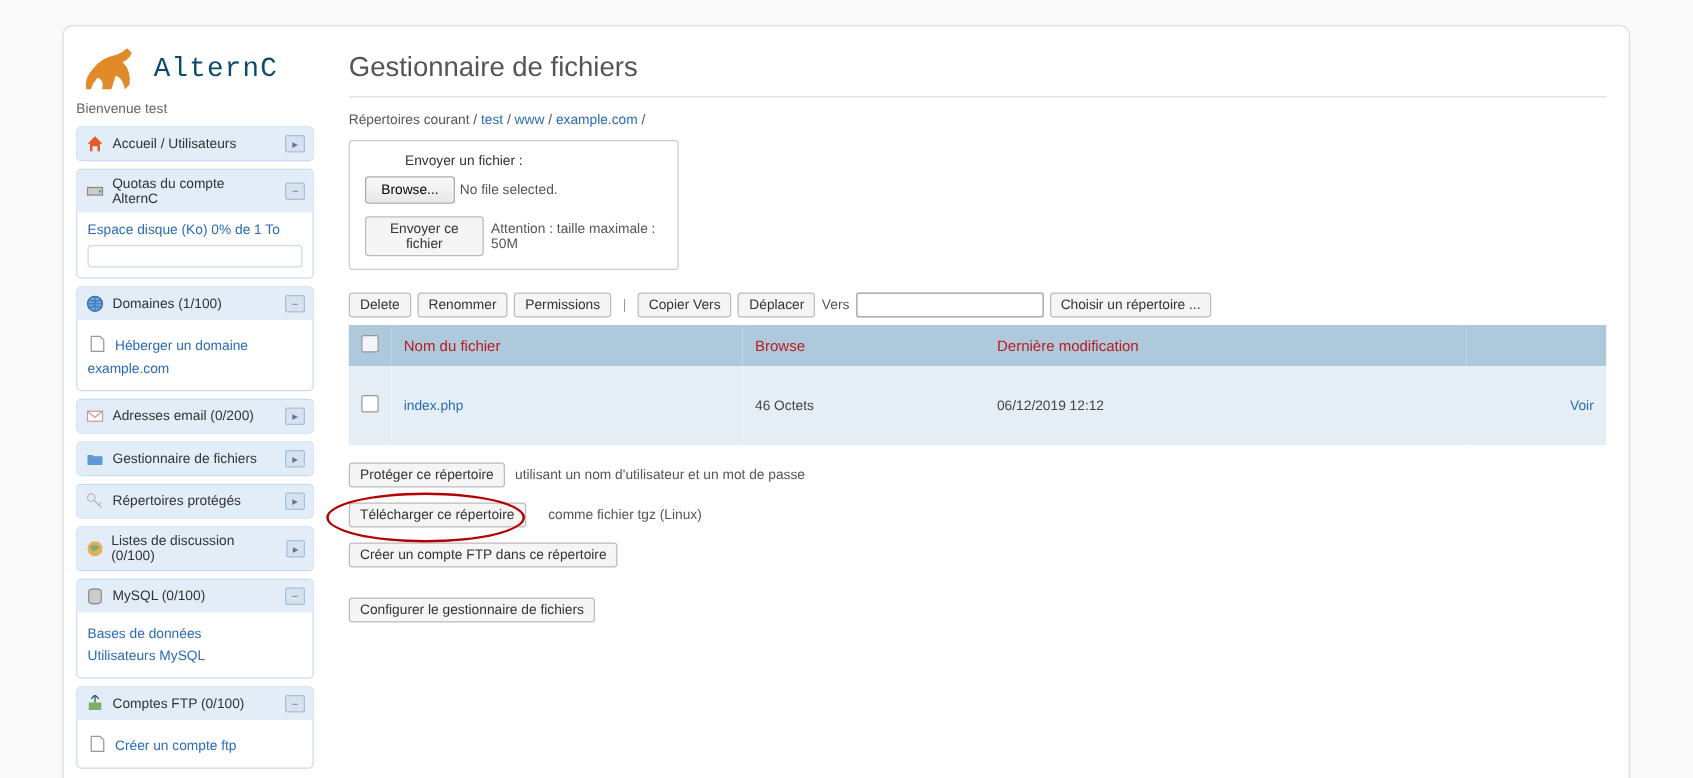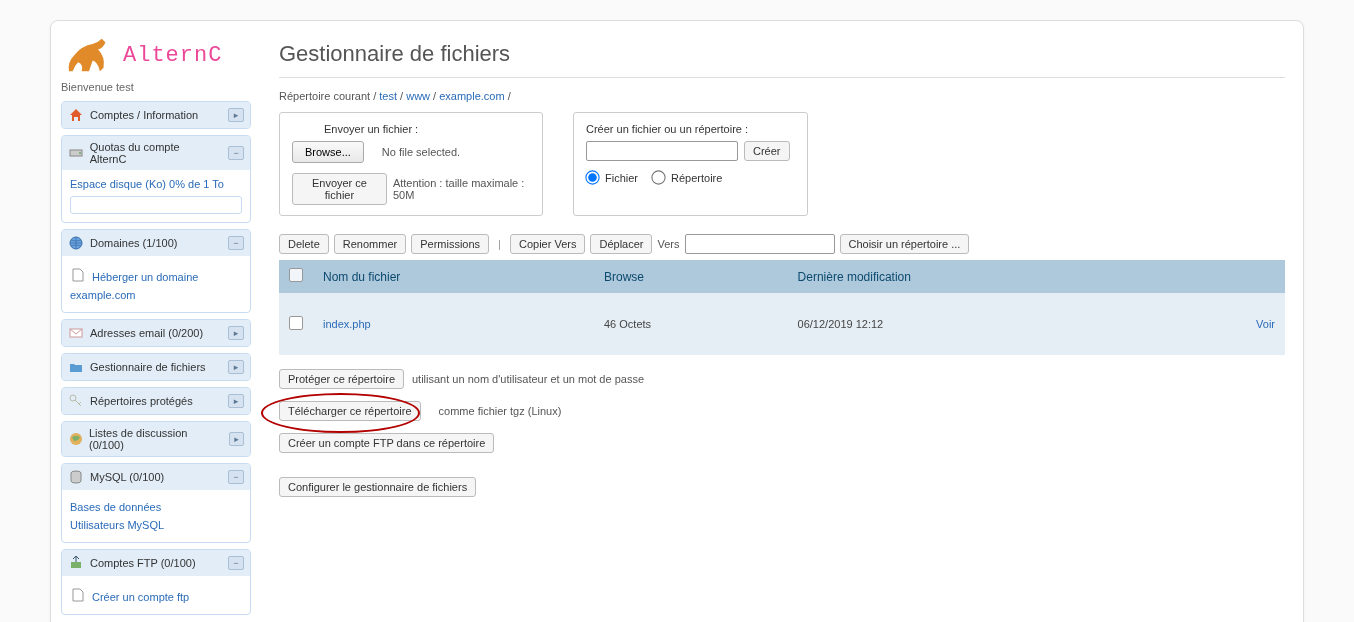--- a/index.html
+++ b/index.html
@@ -35,21 +35,21 @@
     margin: 4px 0 6px 0;
   }
   .logo-kangaroo {
     width: 56px;
     height: 40px;
   }
   .logo-text {
     font-family: "Courier New", monospace;
     font-size: 22px;
     letter-spacing: 1px;
-    color: #ec4899;
+    color: #0c4a6e;
   }
   .welcome {
     color: #666;
     font-size: 11px;
     margin-bottom: 8px;
   }
   .panel {
     border: 1px solid #c9dbf0;
     border-radius: 4px;
     margin-bottom: 6px;
@@ -188,21 +188,21 @@
   .toolbar .sep { color: #999; padding: 0 4px; }
 
   
   .file-table {
     width: 100%;
     border-collapse: collapse;
     margin-bottom: 14px;
   }
   .file-table thead th {
     background: #aec8dc;
-    color: #0c4a6e;
+    color: #b91c1c;
     font-weight: normal;
     text-align: left;
     padding: 8px 10px;
     font-size: 12px;
     margin-top: 16px;
   }
   .file-table tbody td {
     background: #e6eef5;
     padding: 23px 10px;
     font-size: 11px;
@@ -262,21 +262,21 @@
       </div>
       <div class="welcome">Bienvenue test</div>
 
       <div class="panel">
         <div class="panel-header">
           <span class="icon">
             <svg width="14" height="14" viewBox="0 0 14 14">
                 <path fill="#e25b2b" d="M7 1 L13 7 H11 V13 H9 V9 H5 V13 H3 V7 H1 Z"></path>
               </svg>
           </span>
-          <span>Comptes / Information</span>
+          <span>Accueil / Utilisateurs</span>
           <span class="spacer"></span>
           <span class="toggle-btn">▸</span>
         </div>
       </div>
 
       <div class="panel">
         <div class="panel-header">
           <span class="icon">
             <svg width="14" height="14" viewBox="0 0 14 14">
                 <rect x="1" y="4" width="12" height="6" fill="#ccc" stroke="#888"></rect>
@@ -420,58 +420,44 @@
           </div>
         </div>
       </div>
     </aside>
 
     <main class="main">
       <h1 class="page-title">Gestionnaire de fichiers</h1>
       <div class="hr"></div>
 
       <div class="breadcrumb">
-        <span>Répertoire courant</span>
+        <span>Répertoires courant</span>
         /
         <a href="#" class="link">test</a>
         /
         <a href="#" class="link">www</a>
         /
         <a href="#" class="link">example.com</a>
         /
       </div>
 
       <div class="box-row">
 
         <div class="box box-upload">
           <div style="margin-bottom:6px;padding-left:32px;">Envoyer un fichier :</div>
-          <div style="display:flex;align-items:center;gap:18px;margin-bottom:10px;">
+          <div style="display:flex;align-items:center;gap:4px;margin-bottom:10px;">
             <button class="browse-btn">Browse...</button>
             <span class="small">No file selected.</span>
           </div>
           <div style="display:flex;align-items:center;gap:6px;">
             <button class="btn">Envoyer ce fichier</button>
             <span class="small">Attention : taille maximale : 50M</span>
           </div>
         </div>
 
-        <div class="box box-create">
-          <div style="margin-bottom:6px;">Créer un fichier ou un répertoire :</div>
-          <div style="display:flex;align-items:center;gap:6px;">
-            <input type="text" class="txt-input" style="width: 152px;">
-            <button class="btn">Créer</button>
-          </div>
-          <div class="radio-row">
-            <input type="radio" name="ctype" checked="" style="">
-            <span>Fichier</span>
-            <span style="width:6px"></span>
-            <input type="radio" name="ctype" style="">
-            <span>Répertoire</span>
-          </div>
-        </div>
       </div>
 
       <div class="toolbar">
         <button class="btn">Delete</button>
         <button class="btn">Renommer</button>
         <button class="btn">Permissions</button>
         <span class="sep">|</span>
         <button class="btn">Copier Vers</button>
         <button class="btn">Déplacer</button>
         <span class="small">Vers</span>

